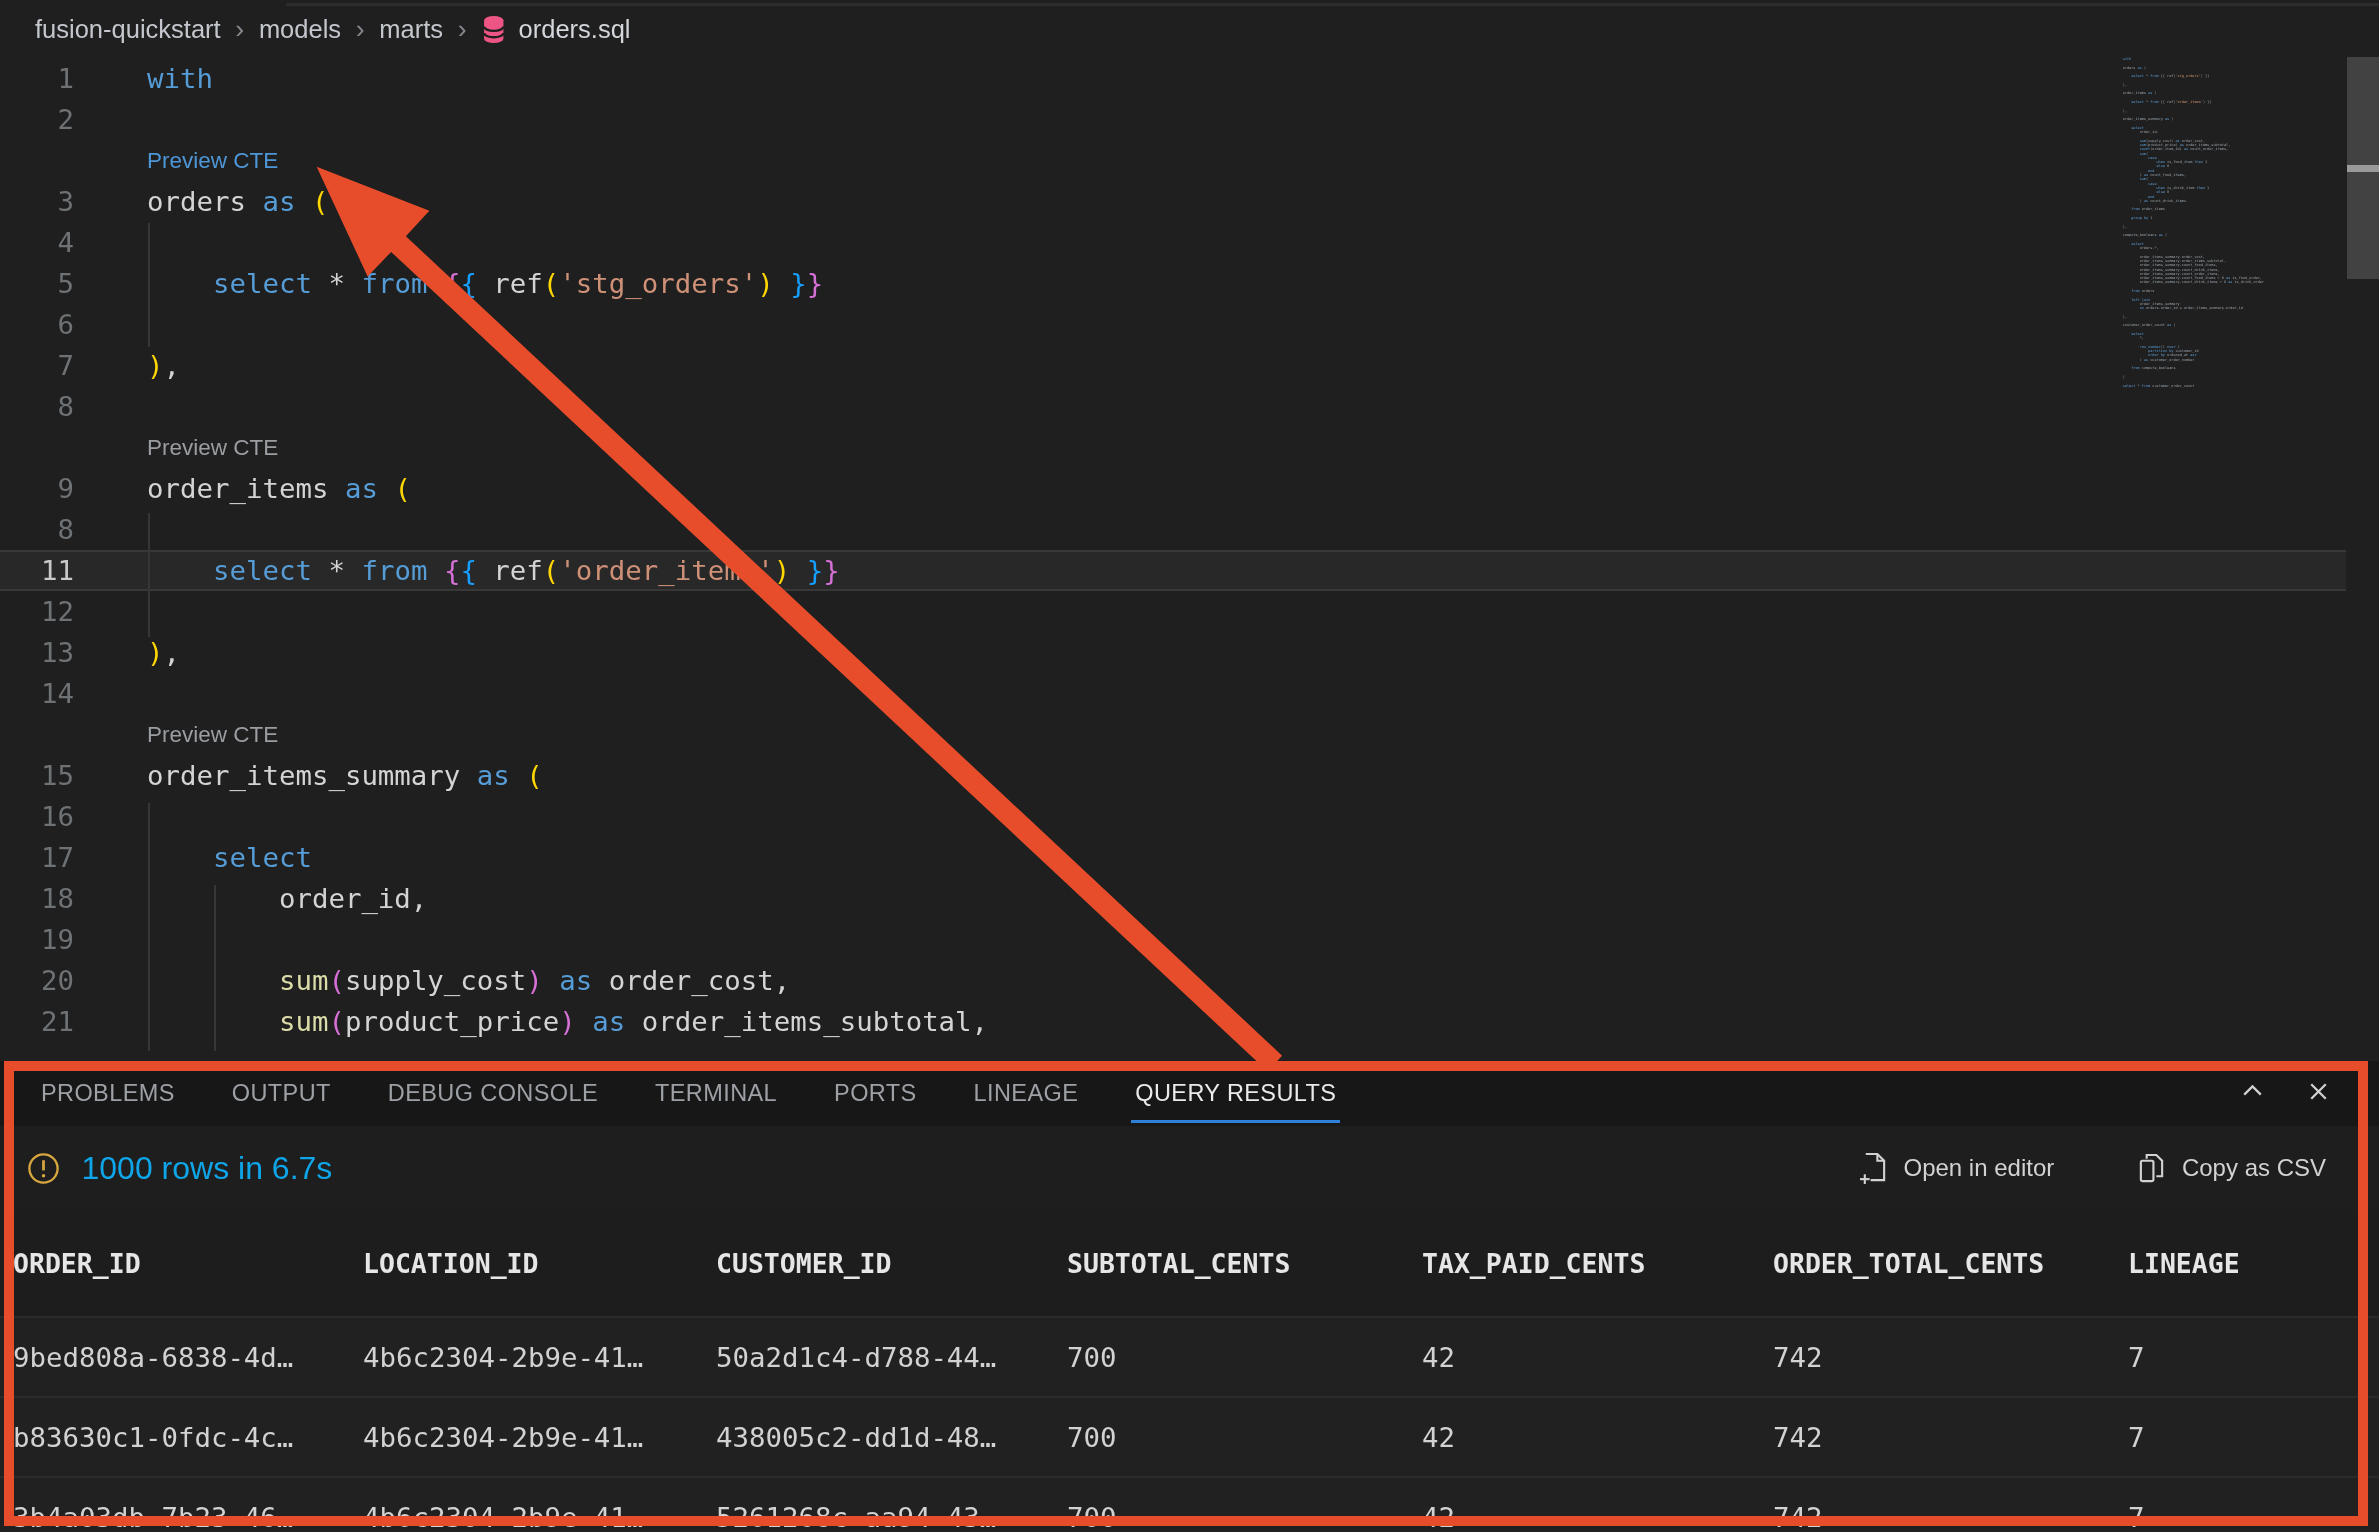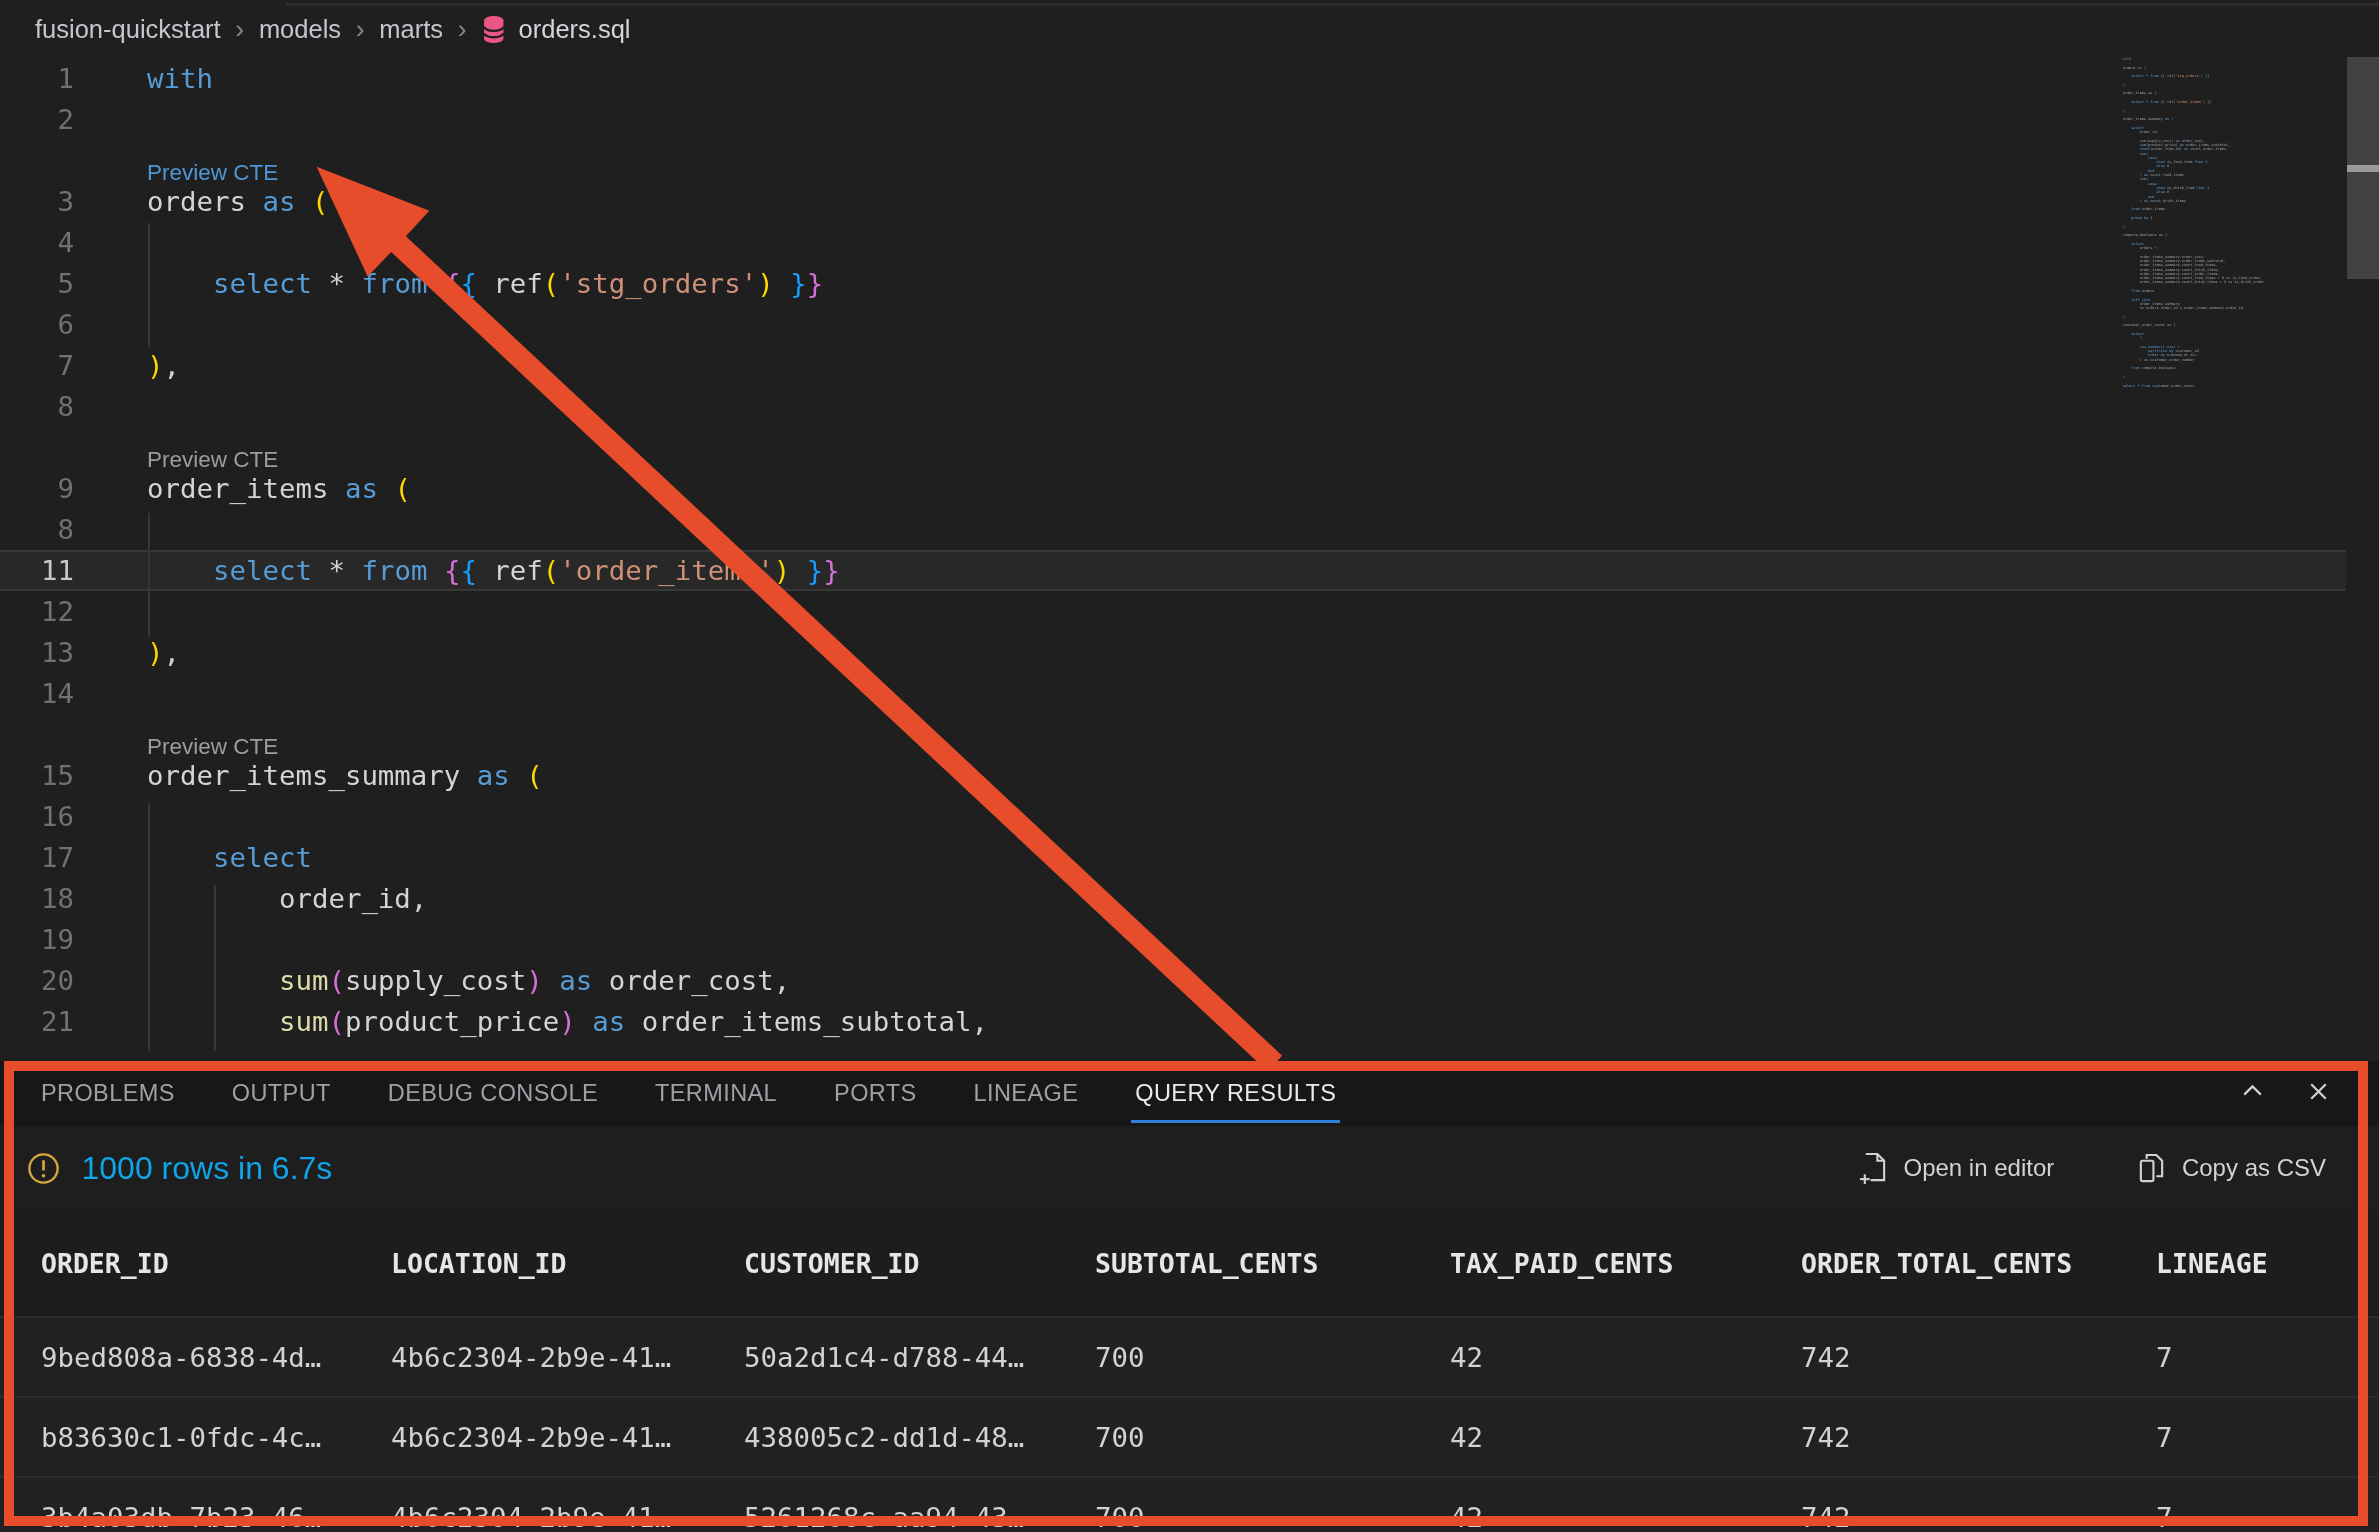--- a/index.html
+++ b/index.html
@@ -18,21 +18,21 @@
   
   .editor-rows{position:absolute;top:55px;left:0;width:2346px;padding-top:2.9px;z-index:1;}
   .row{height:41px;position:relative;}
   .row .ln{position:absolute;left:0;top:0;width:74px;text-align:right;
            font:27.4px/41px "DejaVu Sans Mono",monospace;color:#6e7275;}
   .row .codeline{position:absolute;left:147px;top:0;white-space:pre;
            font:27.4px/41px "DejaVu Sans Mono",monospace;color:#d4d4d4;}
   .row.current{background:rgba(255,255,255,.045);
            box-shadow:inset 0 2px 0 rgba(255,255,255,.08),inset 0 -2px 0 rgba(255,255,255,.08);}
   .row.current .ln{color:#c8c8c8;}
-  .lens{position:absolute;left:147px;top:15px;font:22.5px/35px "Liberation Sans",sans-serif;cursor:pointer;}
+  .lens{position:absolute;left:147px;top:3px;font:22.5px/35px "Liberation Sans",sans-serif;cursor:pointer;}
   .lens-link{color:#4d97d8;}
   .lens-plain{color:#9a9da1;}
   .k{color:#569cd6}.t{color:#d4d4d4}.f{color:#dcdcaa}.s{color:#ce9178}
   .b1{color:#ffd700}.b2{color:#d670d6}.b3{color:#179fff}
   .guide{position:absolute;width:2px;background:#363636;z-index:2;}
 
   
   .minimap{position:absolute;left:2113px;top:55px;width:233px;height:1000px;overflow:hidden;z-index:3;}
   .minimap pre{margin:0;padding:2px 0 0 9.8px;font:3.5px/4.3px "DejaVu Sans Mono",monospace;
                color:#96a0a8;white-space:pre;}
@@ -53,21 +53,21 @@
 
   .status-row{position:absolute;top:65px;left:0;right:0;height:84px;display:flex;align-items:center;
               background:#1e1e1e;border-bottom:2px solid #2a2a2b;}
   .warn{margin-left:25.5px;}
   .status-text{margin-left:21px;font-size:32px;color:#0ea5e9;}
   .actions{margin-left:auto;margin-right:54px;display:flex;gap:83px;}
   .action-btn{display:flex;align-items:center;gap:15.7px;font-size:24px;color:#d2d2d2;cursor:pointer;}
 
   .results-table{position:absolute;top:149px;left:0;right:0;bottom:0;overflow:hidden;}
   .tgrid{display:grid;grid-template-columns:350px 353px 351px 355px 351px 355px 1fr;
-         align-items:center;padding-left:41px;}
+         align-items:center;padding-left:13px;}
   .thead{height:106px;font:bold 26.5px "DejaVu Sans Mono",monospace;color:#e6e6e6;
          border-bottom:2px solid #2b2b2b;background:#1d1d1d;}
   .trow{height:78px;font:27.4px "DejaVu Sans Mono",monospace;color:#d2d2d2;
         border-bottom:2px solid #2b2b2b;background:#212121;}
   .tcell{white-space:nowrap;overflow:hidden;}
 
   
   .annot-rect{position:absolute;left:3.9px;top:1061px;width:2364px;height:465px;
               border:10.8px solid #e84d2b;box-sizing:border-box;z-index:40;pointer-events:none;}
   .annot-arrow{position:absolute;left:0;top:0;width:2380px;height:1533px;z-index:41;pointer-events:none;}

